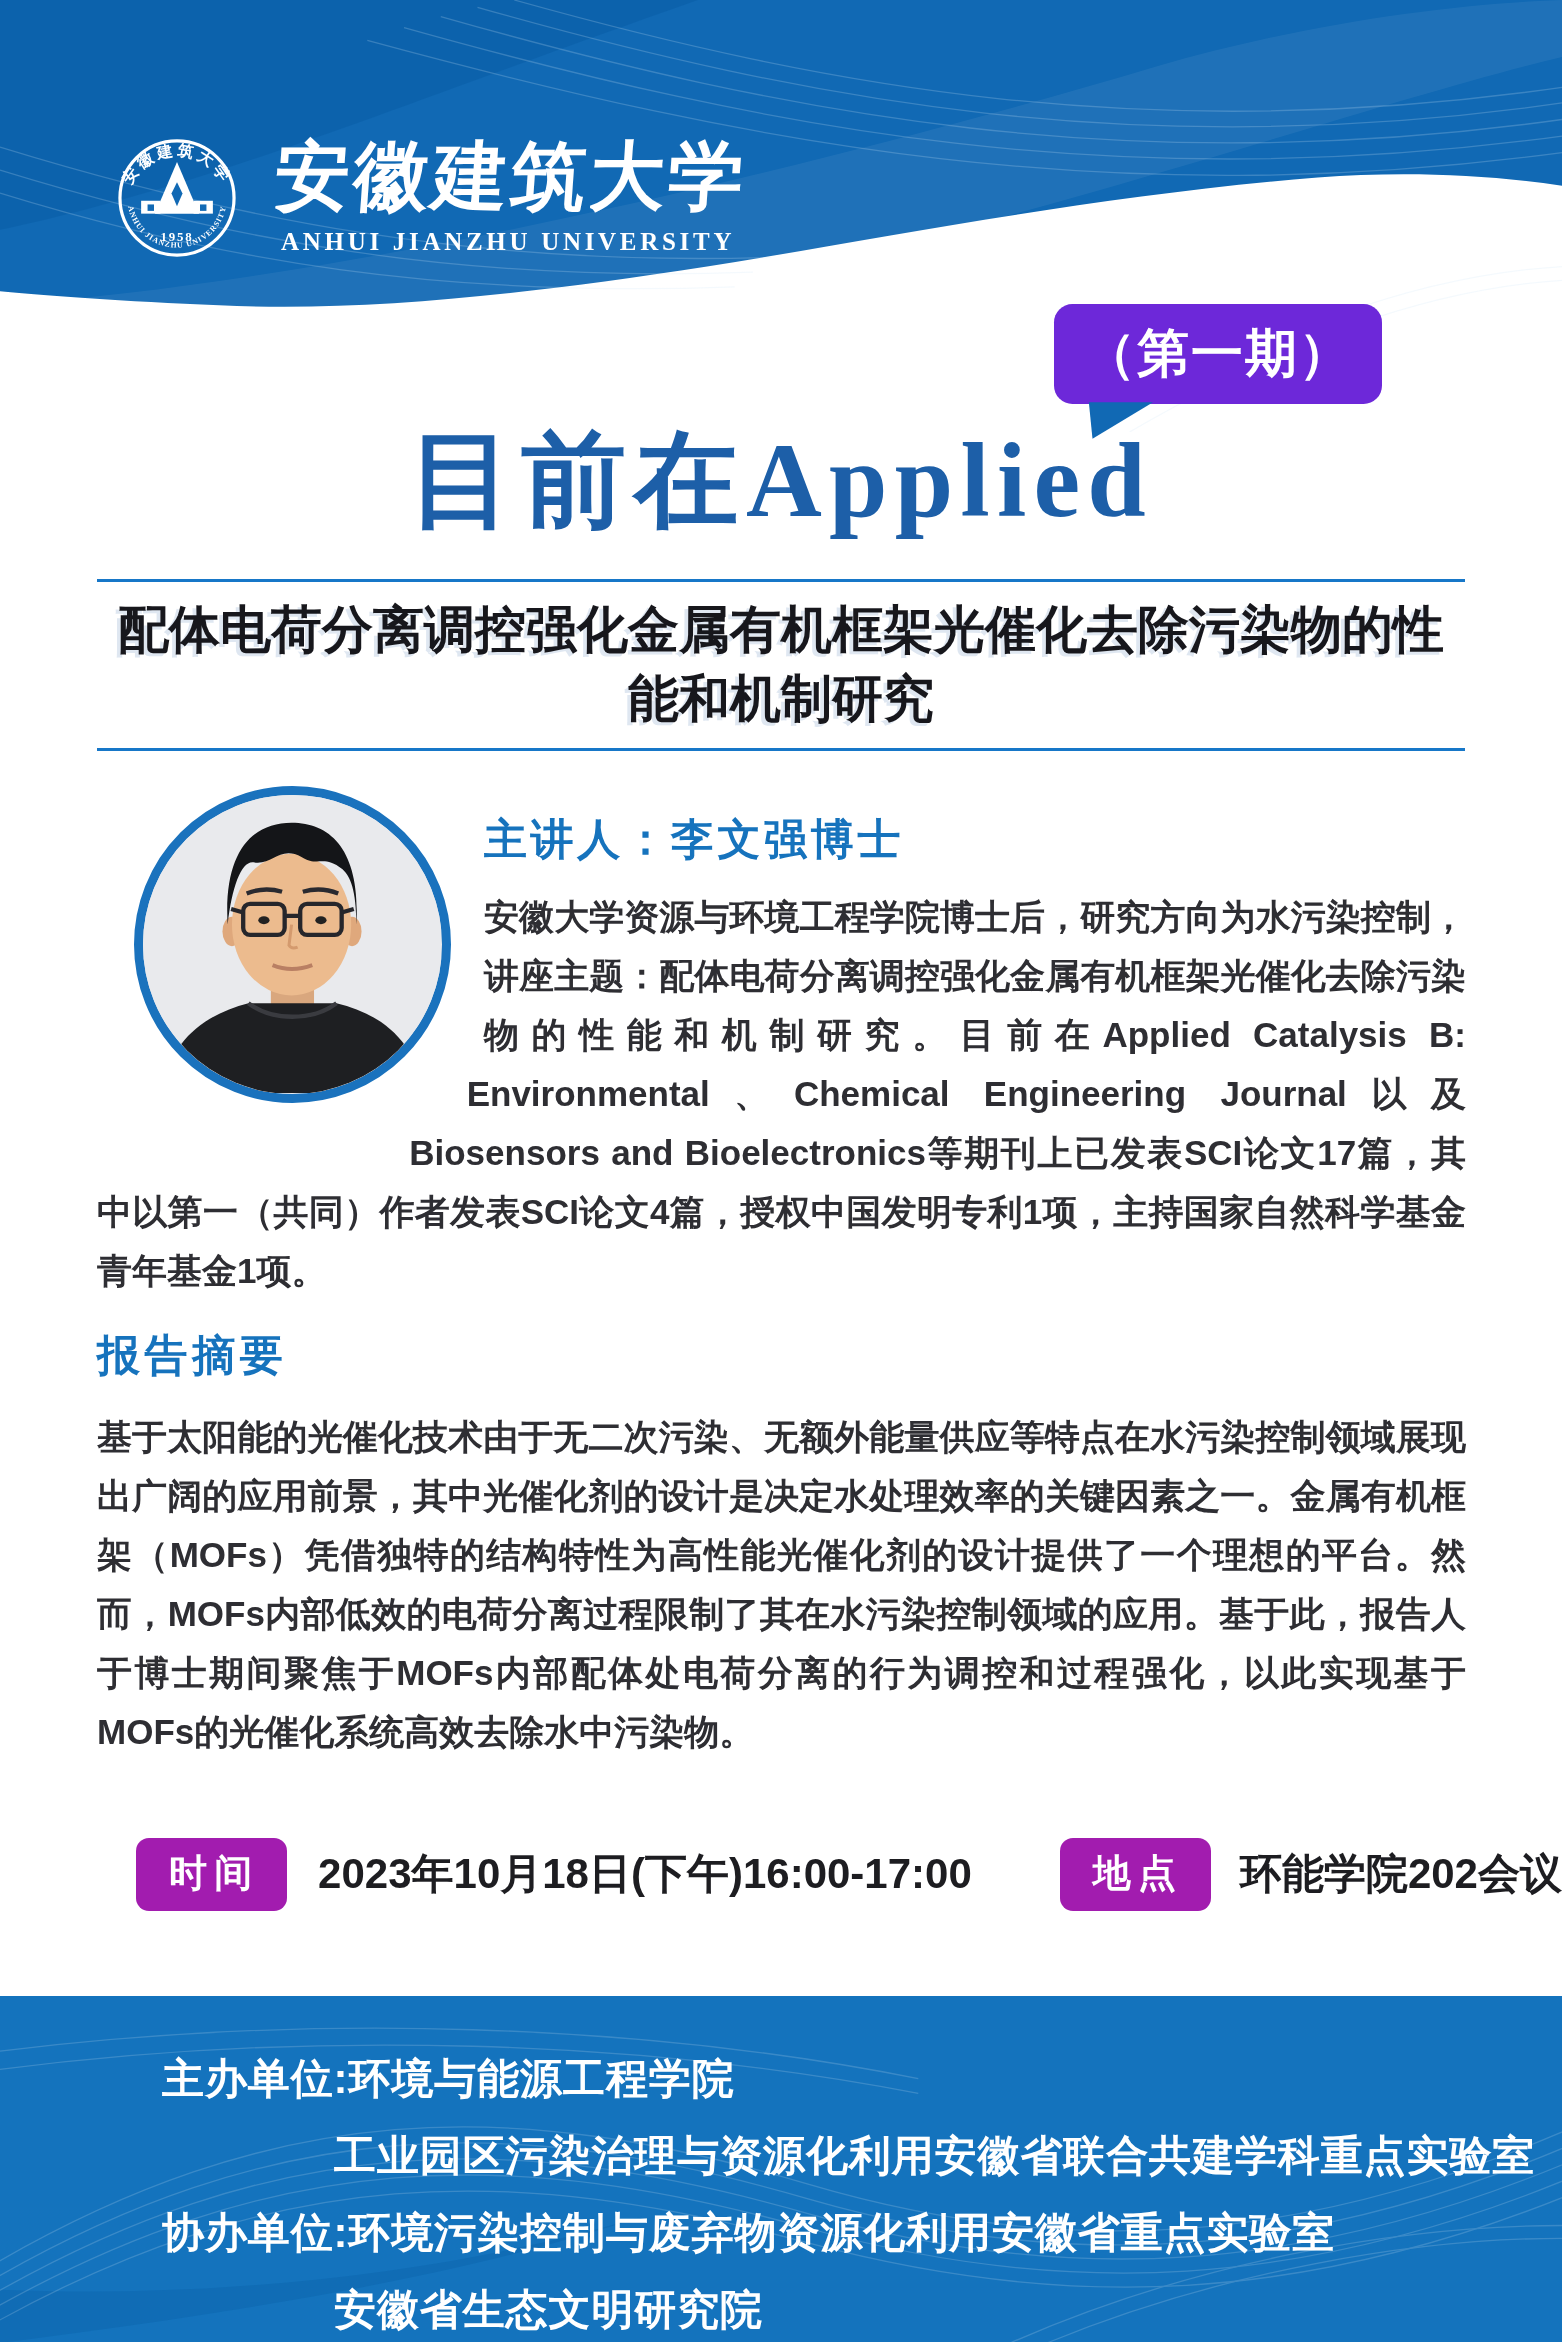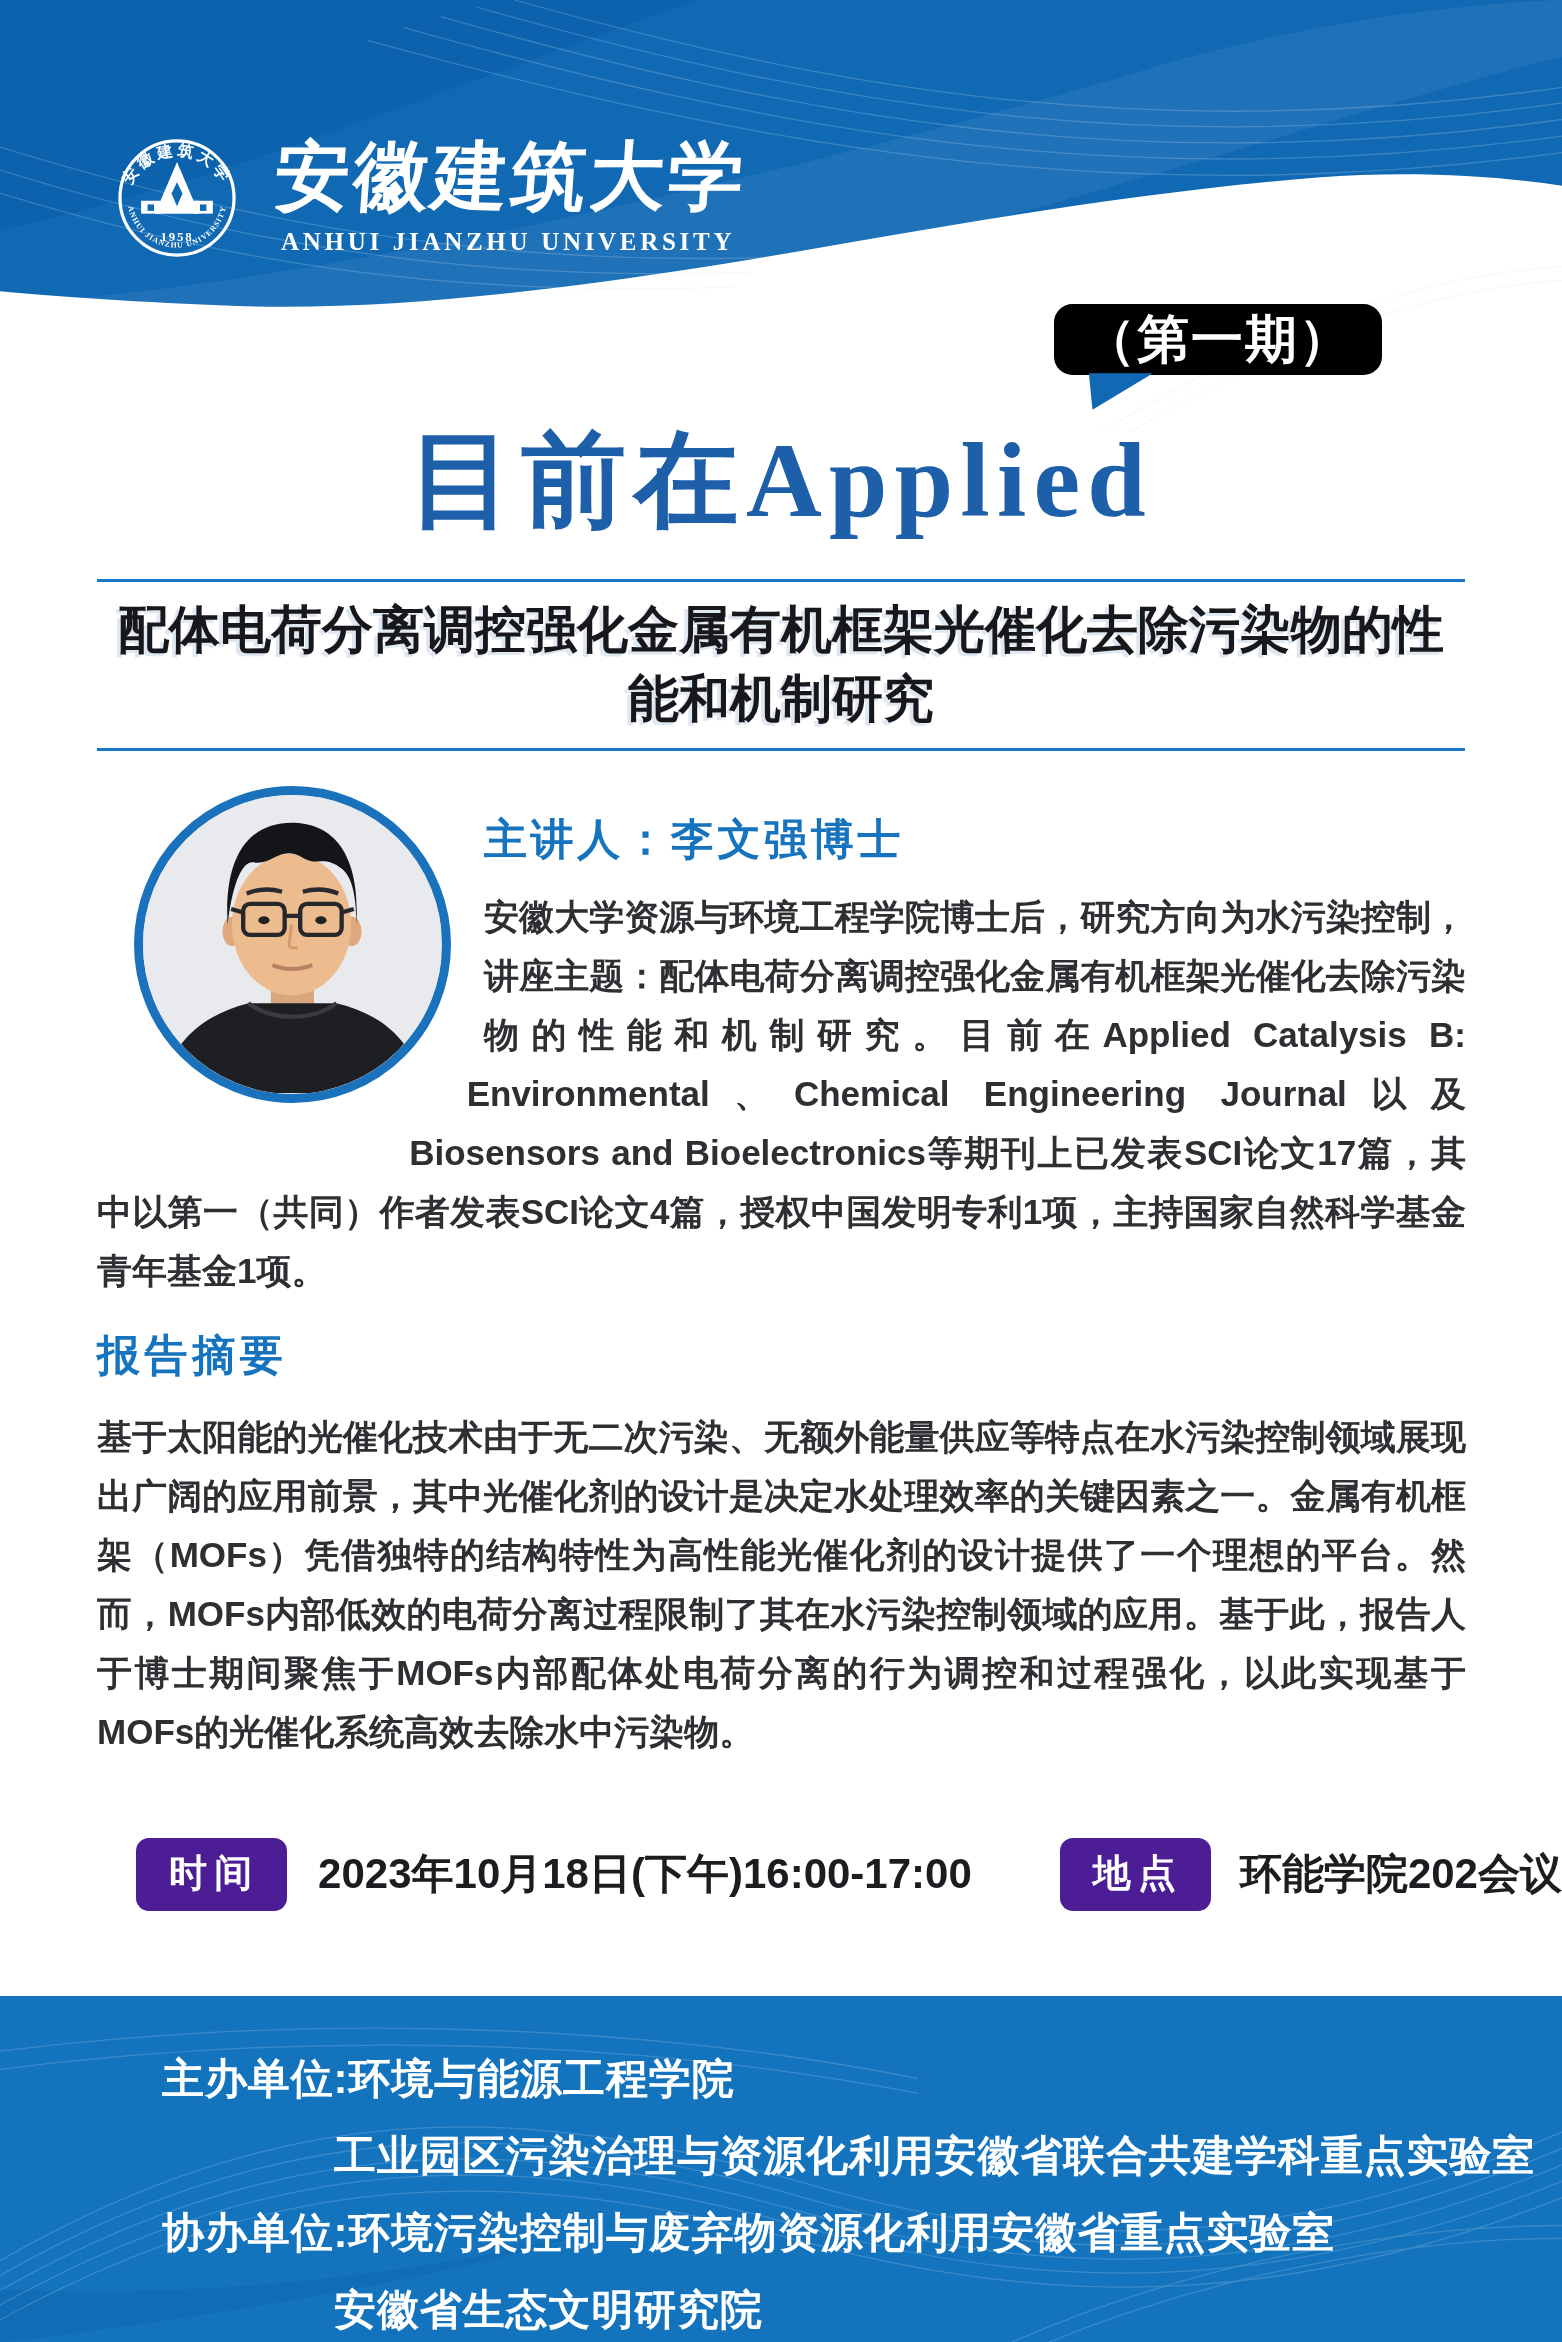--- a/index.html
+++ b/index.html
@@ -20,22 +20,22 @@
     transform:skewX(-4deg);
   }
   .uni-en{
     position:absolute;left:281px;top:228px;width:478px;
     color:#ffffff;font-size:25px;font-weight:700;letter-spacing:3.7px;
     font-family:"Liberation Serif","DejaVu Serif",serif;
   }
 
   
   .bubble{
-    position:absolute;left:1054px;top:304px;width:328px;height:71px;
-    background:#000000;border-radius:18.4px;
+    position:absolute;left:1054px;top:304px;width:328px;height:100px;
+    background:#6d28d9;border-radius:18.4px;
     display:flex;align-items:center;justify-content:center;
   }
   .bubble-label{
     color:#ffffff;font-size:52px;font-weight:900;letter-spacing:1.8px;
     font-family:"Liberation Serif","DejaVu Serif",serif;
   }
   .bubble-tail{position:absolute;left:33px;bottom:-35px;width:66px;height:37px;}
 
   
   .page-title{
@@ -76,21 +76,21 @@
     color:#1673bd;font-size:43px;font-weight:800;letter-spacing:4.6px;
   }
   .abstract-body{margin-top:22px;}
 
   
   .schedule-row{
     position:absolute;top:1842px;left:0;right:0;height:64px;
     display:flex;align-items:center;padding-left:136px;
   }
   .pill{
-    background:#4c1d95;color:#ffffff;border-radius:13px;
+    background:#a21caf;color:#ffffff;border-radius:13px;
     font-size:38px;font-weight:800;letter-spacing:7.3px;
     padding:10px 27.5px 12px 33px;flex:0 0 auto;text-align:right;
   }
   .sched-text{
     color:#1d1d21;font-size:42px;font-weight:700;letter-spacing:0px;flex:0 0 auto;
   }
   .time-text{margin-left:31px;}
   .loc-pill{margin-left:88px;}
   .loc-text{margin-left:29px;}
 

